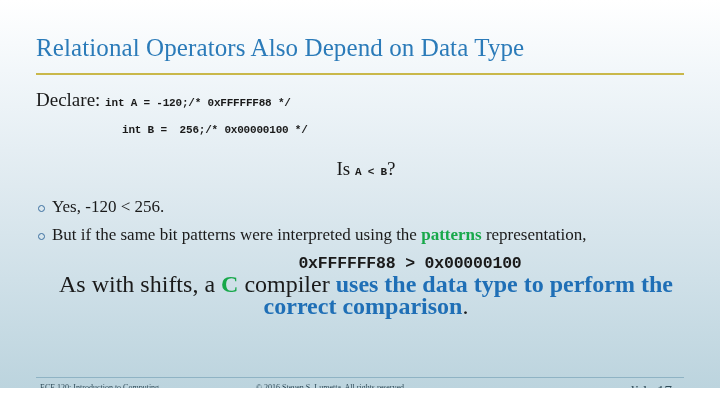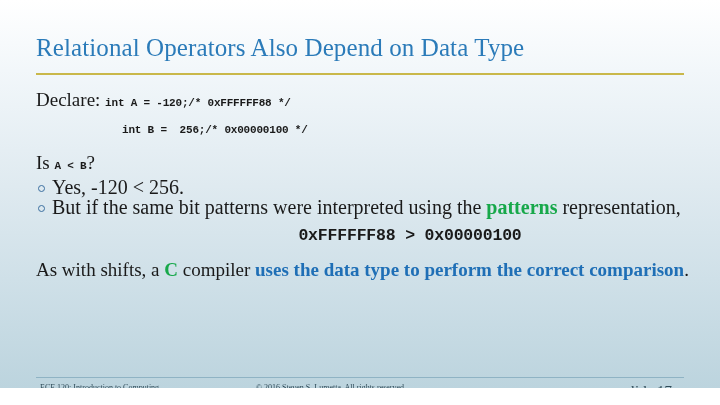--- a/index.html
+++ b/index.html
@@ -59,30 +59,31 @@
     margin-top: 16px;
   }
   .line-declare2 {
     font-size: 19px;
     line-height: 23px;
     white-space: pre;
     padding-left: 86px;
   }
   .line-is {
     font-size: 19px;
-    line-height: 21px;
+    line-height: 33px;
     margin-top: 10px;
     white-space: pre;
+    text-align: center;
   }
   .bullet {
     position: relative;
-    font-size: 20px;
+    font-size: 17px;
     line-height: 20px;
     padding-left: 16px;
-    margin-top: 0;
+    margin-top: 8px;
   }
   .bullet::before {
     content: "";
     position: absolute;
     left: 2px;
     top: 8px;
     width: 5px;
     height: 5px;
     border: 1px solid #3b6fa0;
     border-radius: 50%;
@@ -100,24 +101,24 @@
     font-family: "Liberation Mono", monospace;
     font-size: 16.5px;
     font-weight: bold;
     padding-left: 88px;
     margin-top: 9px;
     letter-spacing: -0.2px;
     white-space: pre;
     text-align: center;
   }
   .closing {
-    font-size: 19px;
+    font-size: 24px;
     line-height: 22px;
-    margin-top: 14px;
     white-space: normal;
+    text-align: center;
   }
   .footer-rule {
     position: absolute;
     left: 36px;
     top: 377px;
     width: 648px;
     height: 1px;
     background: #8fb3c4;
   }
   .footer {

